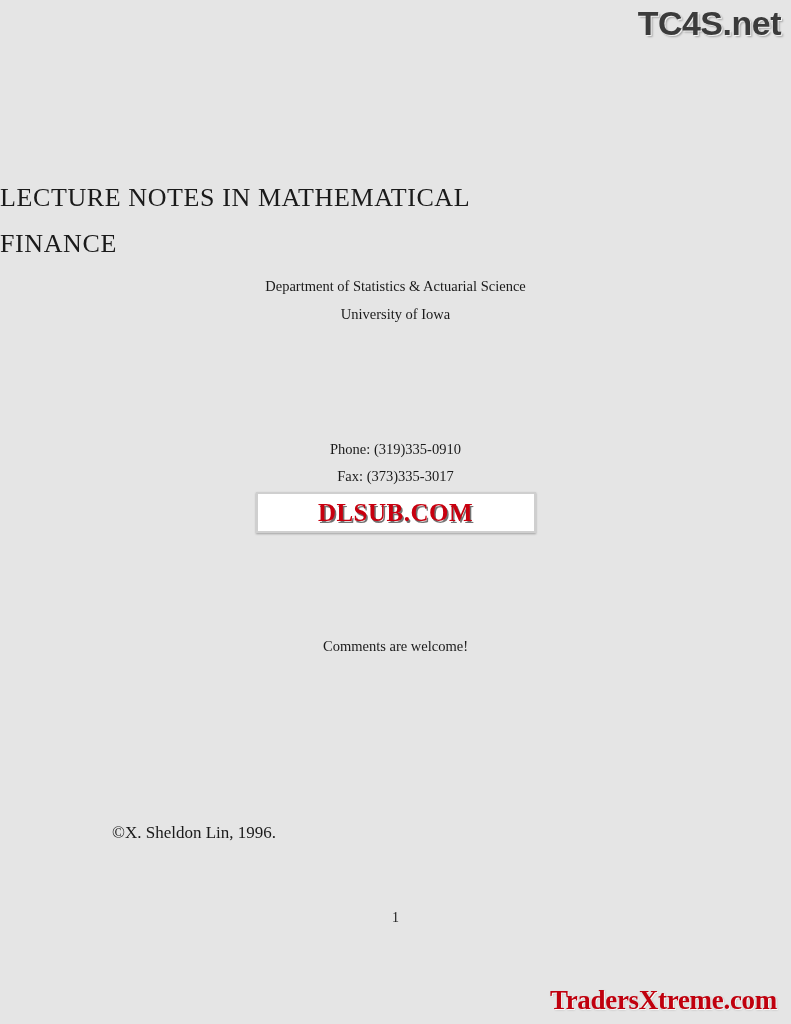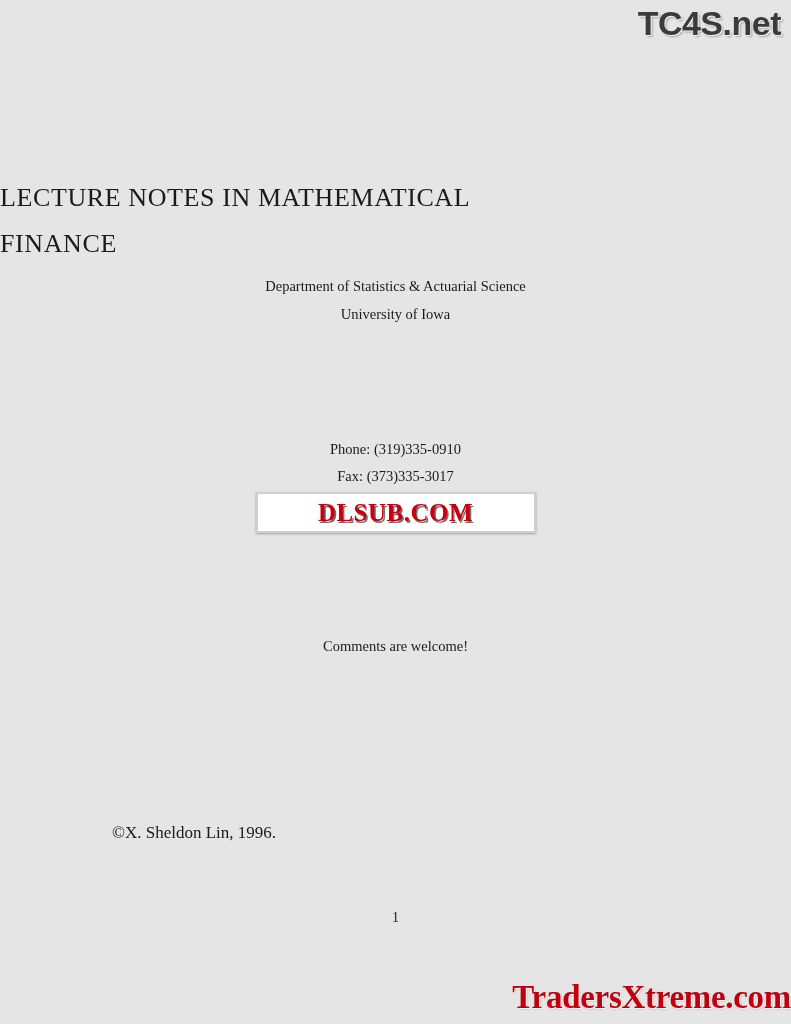--- a/index.html
+++ b/index.html
@@ -30,24 +30,24 @@
     font-size: 34px;
     letter-spacing: -0.5px;
     color: #3b3b3b;
     text-shadow: 1px 1px 0 rgba(255,255,255,0.85), 2px 2px 2px rgba(0,0,0,0.28);
   }
 
   
   .wm-bottom {
     position: absolute;
     bottom: 8px;
-    right: 0;
+    right: 14px;
     font-family: "Liberation Serif", serif;
     font-weight: bold;
-    font-size: 33px;
+    font-size: 27px;
     color: #c0000e;
     letter-spacing: -0.3px;
     text-shadow: 1px 1px 0 rgba(255,255,255,0.9), 1px 1px 2px rgba(0,0,0,0.25);
   }
 
   
   .title {
     position: absolute;
     top: 127px;
     left: 0;

